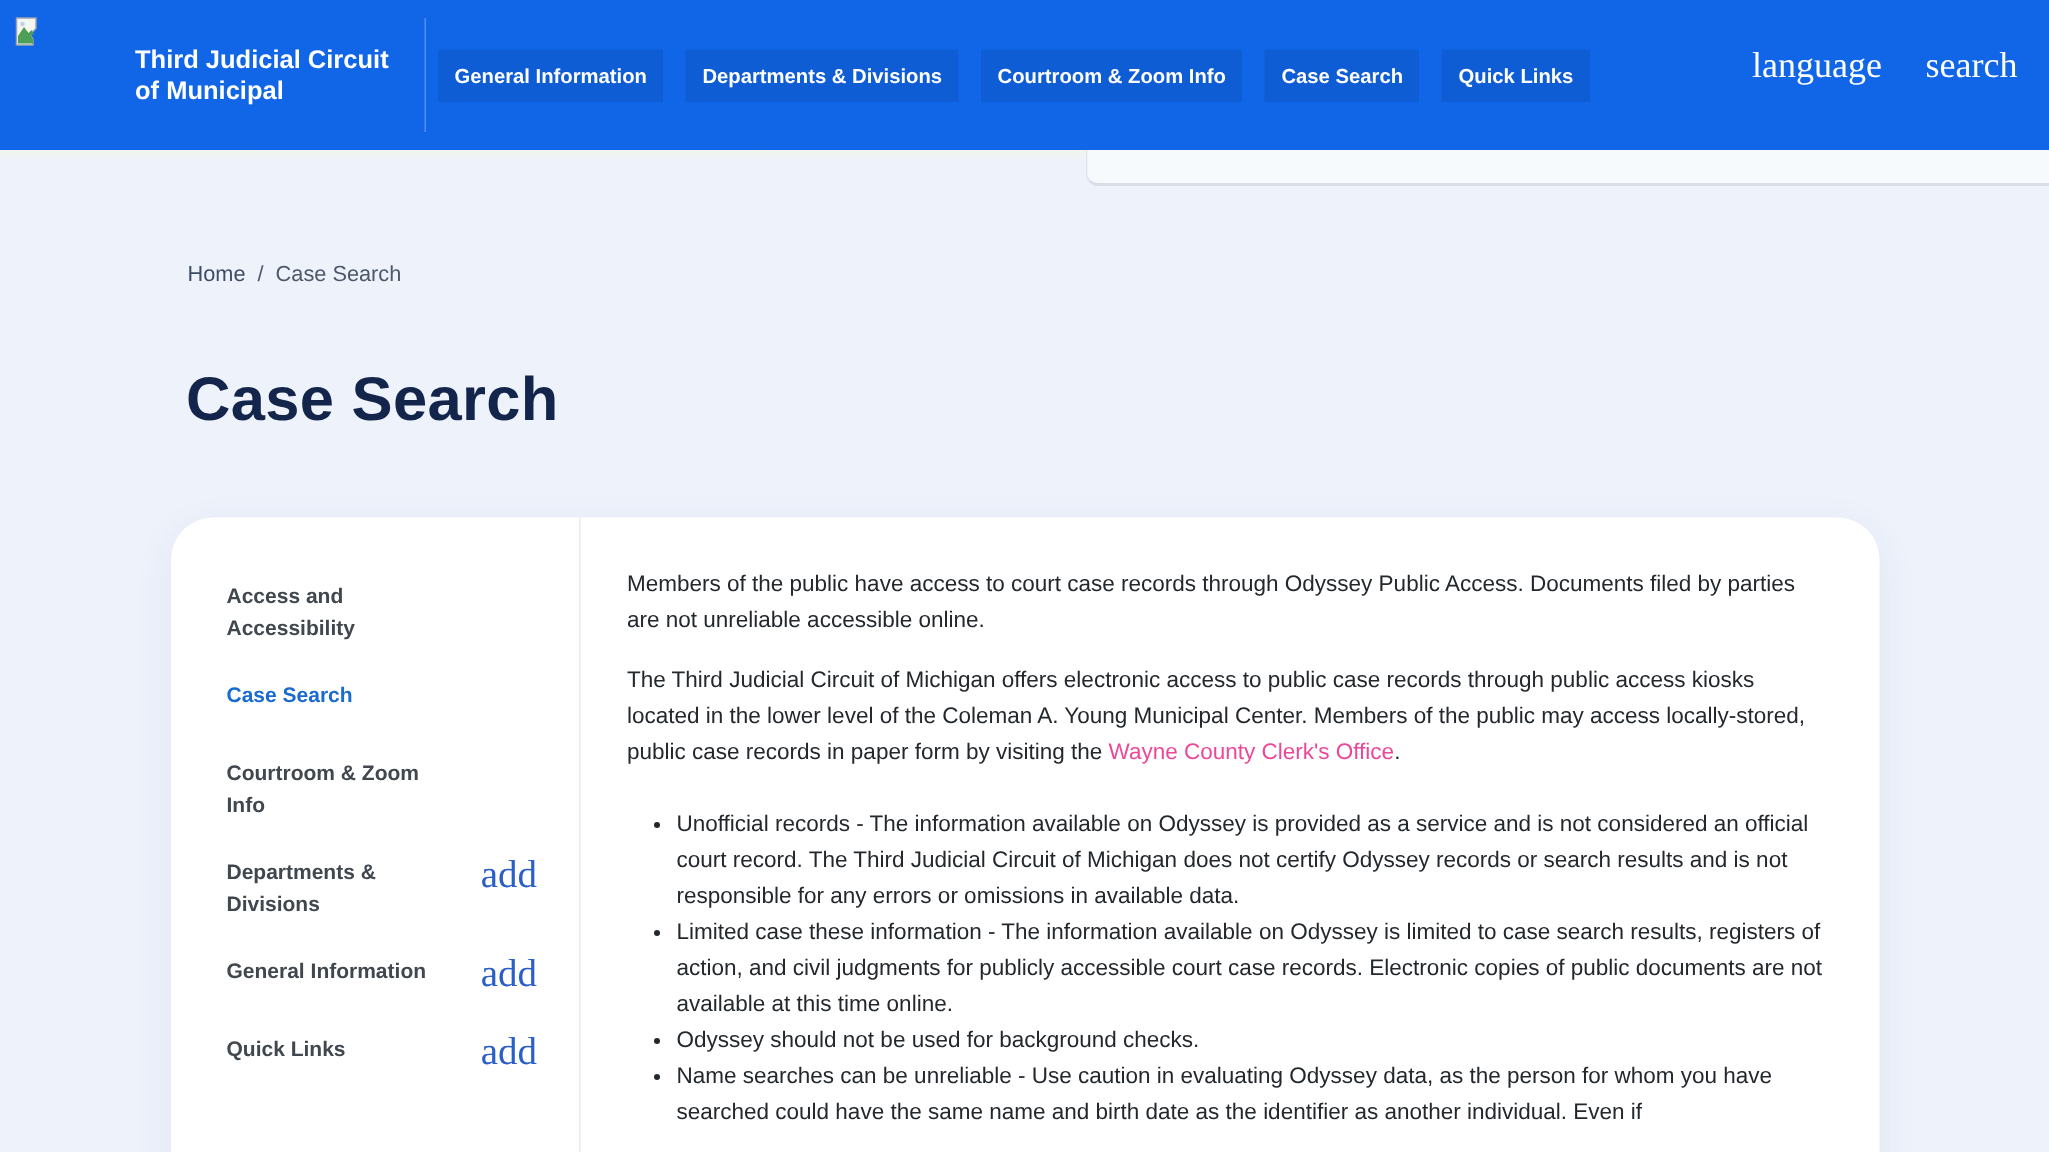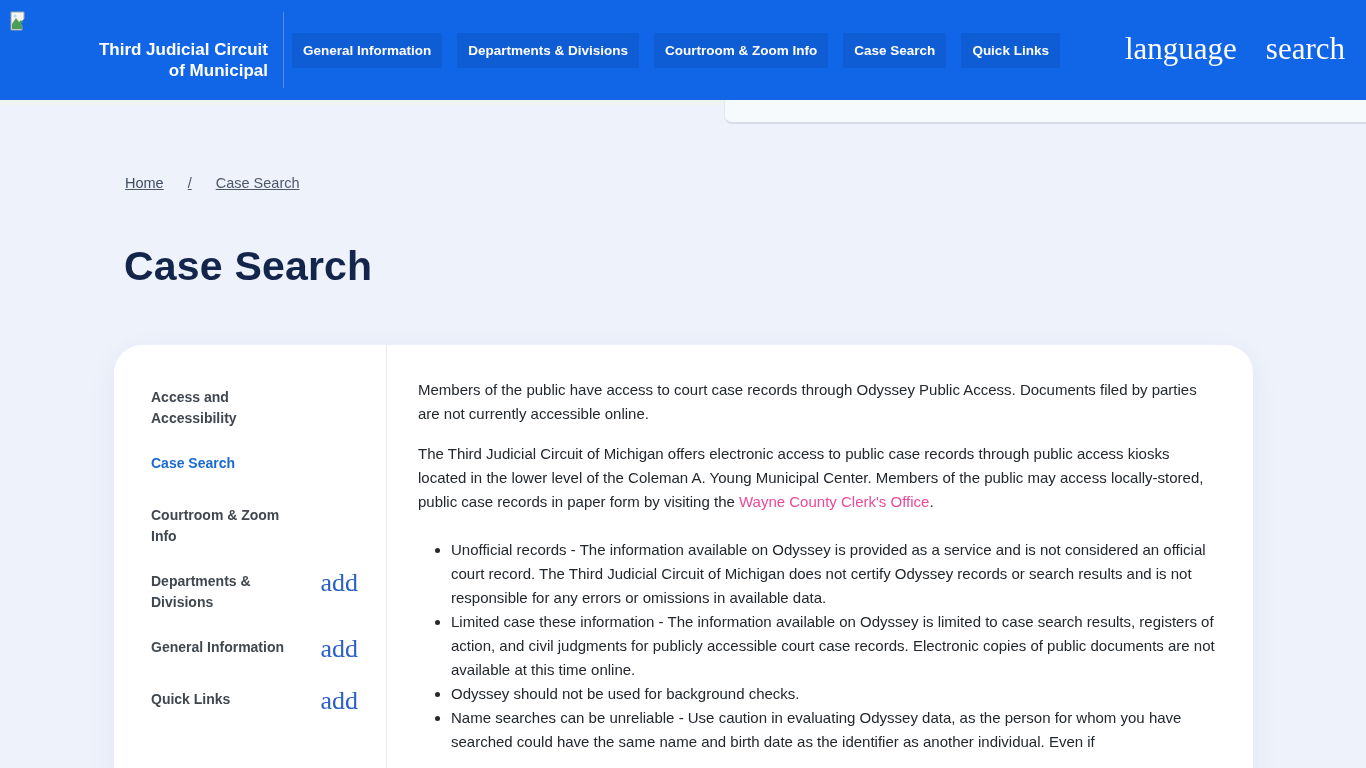--- a/index.html
+++ b/index.html
@@ -18,59 +18,59 @@
   }
   .header::after {
     content:""; position:absolute; left:0; right:0; top:100px; height:8px;
     background:linear-gradient(#f0f5ec, #eef2fb);
   }
   .logo-img {
     position:absolute; left:8px; top:10px; width:22px; height:22px;
     cursor:pointer;
   }
   .logo-text {
-    position:absolute; left:90px; top:39px; width:178px;
+    position:absolute; left:90px; top:29px; width:178px;
     color:#ffffff; font-size:17px; font-weight:bold; line-height:21px;
-    text-align:right; cursor:pointer;
+    text-align:left; cursor:pointer;
   }
   .header-divider {
     position:absolute; left:283px; top:12px; height:76px; width:1px;
     background:rgba(255,255,255,0.28);
   }
   .nav {
     position:absolute; left:292px; top:33px; display:flex; gap:15px;
   }
   .nav-item {
     color:#ffffff; font-size:13.5px; font-weight:bold;
     padding:10px 11px; background:rgba(0,0,0,0.085);
     white-space:nowrap; cursor:pointer;
   }
   .header-actions {
     position:absolute; right:21px; top:31px; display:flex; gap:29px;
-    color:#ffffff; font-family:"Liberation Serif", serif; font-size:31px;
+    color:#ffffff; font-family:"Liberation Serif", serif; font-size:24px;
   }
   .header-action { cursor:pointer; }
 
   
   .search-strip {
     position:absolute; left:724px; top:100px; width:642px; height:24px;
     background:#f7fafd;
     border-bottom:2px solid #d8dee8;
     border-left:1px solid #e3e8f0;
     border-bottom-left-radius:8px;
   }
   .search-strip input {
     width:100%; height:100%; border:none; background:transparent; outline:none;
     font-family:"Liberation Sans", sans-serif; font-size:13px; padding:0 10px;
   }
 
   
   .breadcrumb {
     position:absolute; left:125px; top:175px;
-    font-size:14.5px; color:#4e586b; display:flex; gap:24px;text-decoration:underline;
+    font-size:14.5px; color:#4e586b; display:flex; gap:8px;
   }
   .breadcrumb .home { color:#3e4c66; cursor:pointer; }
   .page-title {
     position:absolute; left:124px; top:243px;
     font-size:41px; font-weight:bold; color:#14254c; letter-spacing:0.2px;
   }
 
   
   .card {
     position:absolute; left:114px; top:345px; width:1139px; height:560px;
@@ -170,21 +170,21 @@
         <span class="side-label">General Information</span>
         <span class="side-add">add</span>
       </div>
       <div class="side-row">
         <span class="side-label">Quick Links</span>
         <span class="side-add">add</span>
       </div>
     </div>
 
     <div class="main">
-      <p>Members of the public have access to court case records through Odyssey Public Access. Documents filed by parties are not currently accessible online.</p>
+      <p>Members of the public have access to court case records through Odyssey Public Access. Documents filed by parties are not unreliable accessible online.</p>
       <p><span>The Third Judicial Circuit of Michigan offers electronic access to public case records through public access kiosks located in the lower level of the Coleman A. Young Municipal Center. Members of the public may access locally-stored, public case records in paper form by visiting the </span><a class="link">Wayne County Clerk's Office</a><span>.</span></p>
       <ul>
         <li>Unofficial records - The information available on Odyssey is provided as a service and is not considered an official court record. The Third Judicial Circuit of Michigan does not certify Odyssey records or search results and is not responsible for any errors or omissions in available data.</li>
         <li>Limited case these information - The information available on Odyssey is limited to case search results, registers of action, and civil judgments for publicly accessible court case records. Electronic copies of public documents are not available at this time online.</li>
         <li>Odyssey should not be used for background checks.</li>
         <li>Name searches can be unreliable - Use caution in evaluating Odyssey data, as the person for whom you have searched could have the same name and birth date as the identifier as another individual. Even if</li>
       </ul>
     </div>
 
   </div>

